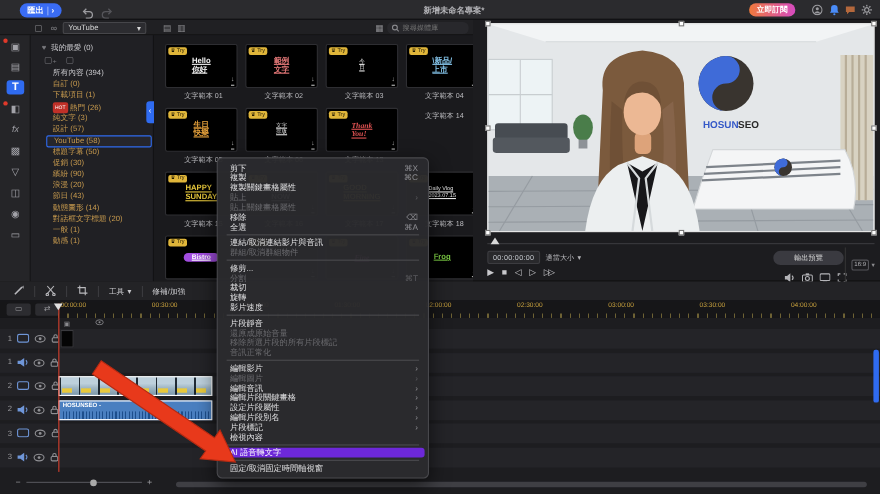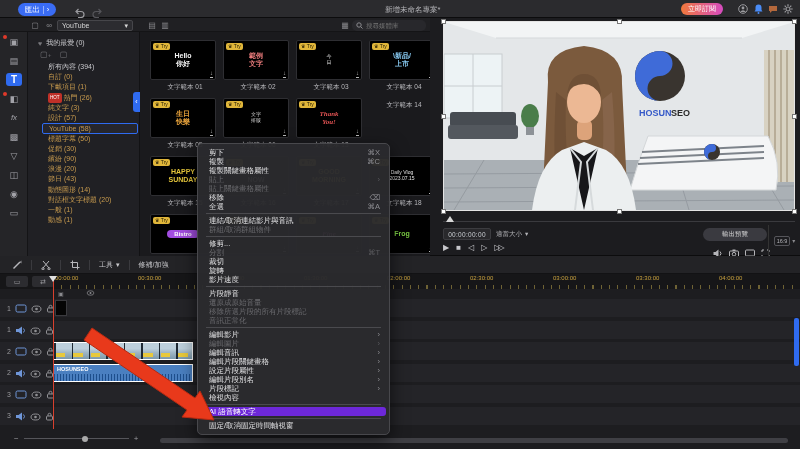--- a/index.html
+++ b/index.html
@@ -1,20 +1,20 @@
 <!DOCTYPE html>
 <html><head>
 <meta charset="utf-8">
 <style>
   html,body{margin:0;padding:0;background:#0e0e10;}
   *{box-sizing:border-box;font-family:"Liberation Sans",sans-serif;}
   #app{position:relative;width:800px;height:449px;background:#1b1b1e;overflow:hidden;color:#ccc;}
   .abs{position:absolute;}
   
-  #topbar{left:0;top:0;width:800px;height:18px;background:#2b2b2e;border-bottom:1px solid #0c0c0d;}
+  #topbar{left:0;top:0;width:800px;height:18px;background:#2b2b2e;border-bottom:1px solid #0c0c0d;font-weight:bold;}
   #exportBtn{left:18px;top:3px;width:38px;height:13px;background:#3a6cf4;border-radius:7px;color:#fff;font-size:7.5px;display:flex;align-items:center;justify-content:center;gap:3px;cursor:pointer;}
   #exportBtn .sep{width:1px;height:8px;background:rgba(255,255,255,.45);}
   .histBtn{top:4px;width:12px;height:11px;color:#9a9a9e;}
   #undoBtn{left:74px;}#redoBtn{left:92px;color:#55555a;}
   #projTitle{left:385px;top:5px;font-size:7.5px;color:#b4b4b8;white-space:nowrap;}
   #subscribeBtn{left:681px;top:3px;width:42px;height:12px;border-radius:6px;background:linear-gradient(90deg,#f0793c,#d64bc0);color:#fff;font-size:7px;display:flex;align-items:center;justify-content:center;}
   .tbIcon{top:3px;width:12px;height:12px;display:flex;align-items:center;justify-content:center;}
   
   #pheader{left:0;top:18px;width:430px;height:14px;background:#202023;border-bottom:1px solid #141416;}
   #srcSelect{left:57px;top:2px;width:76px;height:11px;background:#2c2c30;border:1px solid #46464a;border-radius:2px;font-size:7px;color:#d8d8d8;display:flex;align-items:center;justify-content:space-between;padding:0 4px;}
@@ -36,21 +36,21 @@
   .fitem.light{color:#c8c8cc;}
   .fitem.sel{border:1px solid #2f6bf0;background:#26262c;border-radius:2px;margin:0 2px 0 14px;padding-left:6px;height:10.5px;line-height:9px;}
   .hot{display:inline-block;background:#c03028;color:#fff;font-size:4.5px;border-radius:2px;padding:0 2px;margin-right:2px;vertical-align:1px;}
   #collapseTab{left:133px;top:92px;width:7px;height:20px;background:#2f6bf0;border-radius:3px 0 0 3px;color:#fff;font-size:7px;line-height:20px;text-align:center;z-index:5;}
   
   #grid{left:140px;top:32px;width:290px;height:224px;background:#1a1a1d;overflow:hidden;padding:8px 0 0 10px;display:grid;grid-template-columns:repeat(4,72px);grid-auto-rows:58px;column-gap:1px;}
   .tpl{width:70px;}
   .thumb{position:relative;width:66px;height:40px;background:#000;border:1px solid #2e2e32;border-radius:2px;display:flex;align-items:center;justify-content:center;overflow:hidden;}
   .try{position:absolute;left:2px;top:2px;background:#e0b63a;color:#241c04;font-size:5px;border-radius:2px;padding:0 2px;line-height:7px;}
   .dl{position:absolute;right:2px;bottom:1px;color:#bbb;font-size:6px;border-bottom:1px solid #bbb;line-height:7px;}
-  .ttx{font-size:7px;font-weight:bold;text-align:center;white-space:pre-line;line-height:1.15;}
+  .ttx{font-size:7px;font-weight:bold;white-space:pre-line;line-height:1.15;text-decoration:underline;}
   .ttx.small{font-size:5px;font-weight:normal;}
   .ttx.script{font-family:"Liberation Serif",serif;font-style:italic;}
   .ttx.pill{border-radius:8px;padding:1px 7px;font-size:6px;}
   .tlabel{width:70px;text-align:center;font-size:6.5px;color:#b9b9bd;margin-top:3px;white-space:nowrap;}
   
   #preview{left:430px;top:18px;width:370px;height:238px;background:#1c1c1f;border-bottom:1px solid #0c0c0d;}
   #frame{left:13px;top:3px;width:352px;height:190px;border:1px solid #e4e4e4;background:#dfe3e6;}
   .handle{position:absolute;width:5px;height:5px;background:#fff;border:1px solid #777;z-index:4;}
   #pstrip{left:13px;top:196px;width:352px;height:8px;border-bottom:1px solid #3a3a3e;}
   #ptri{left:16px;top:198px;width:0;height:0;border-left:4px solid transparent;border-right:4px solid transparent;border-bottom:6px solid #d8d8d8;}

